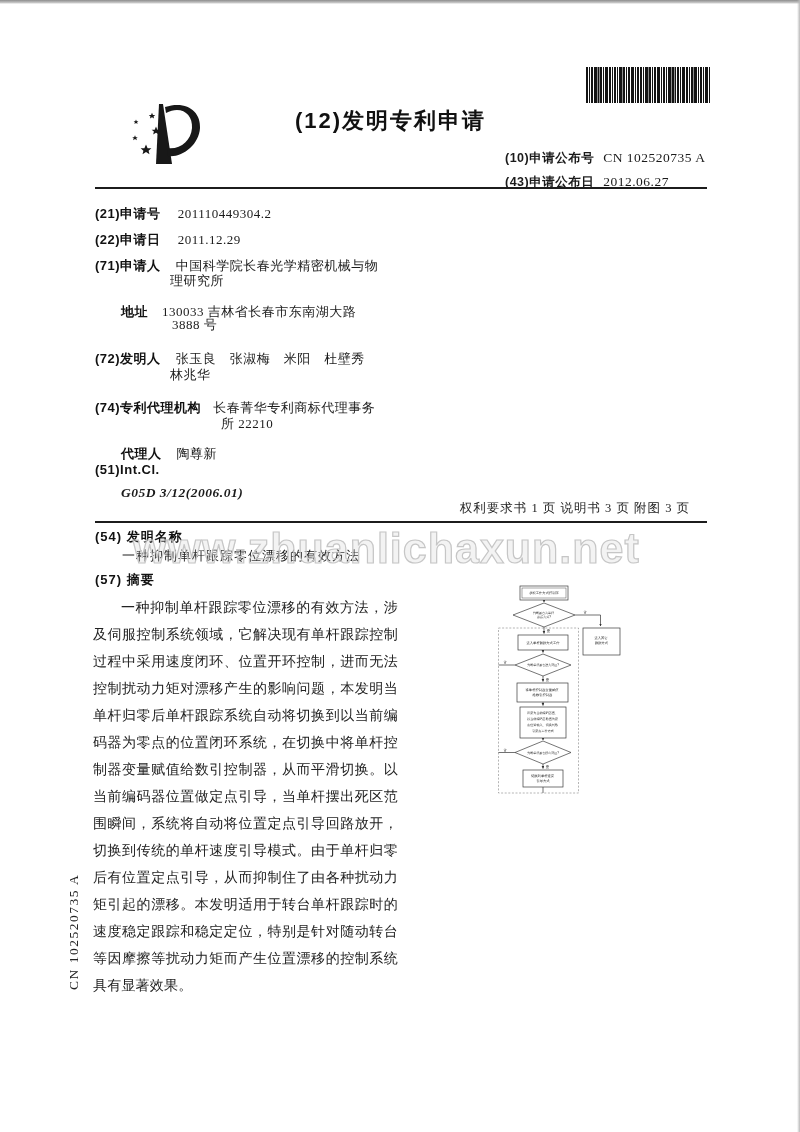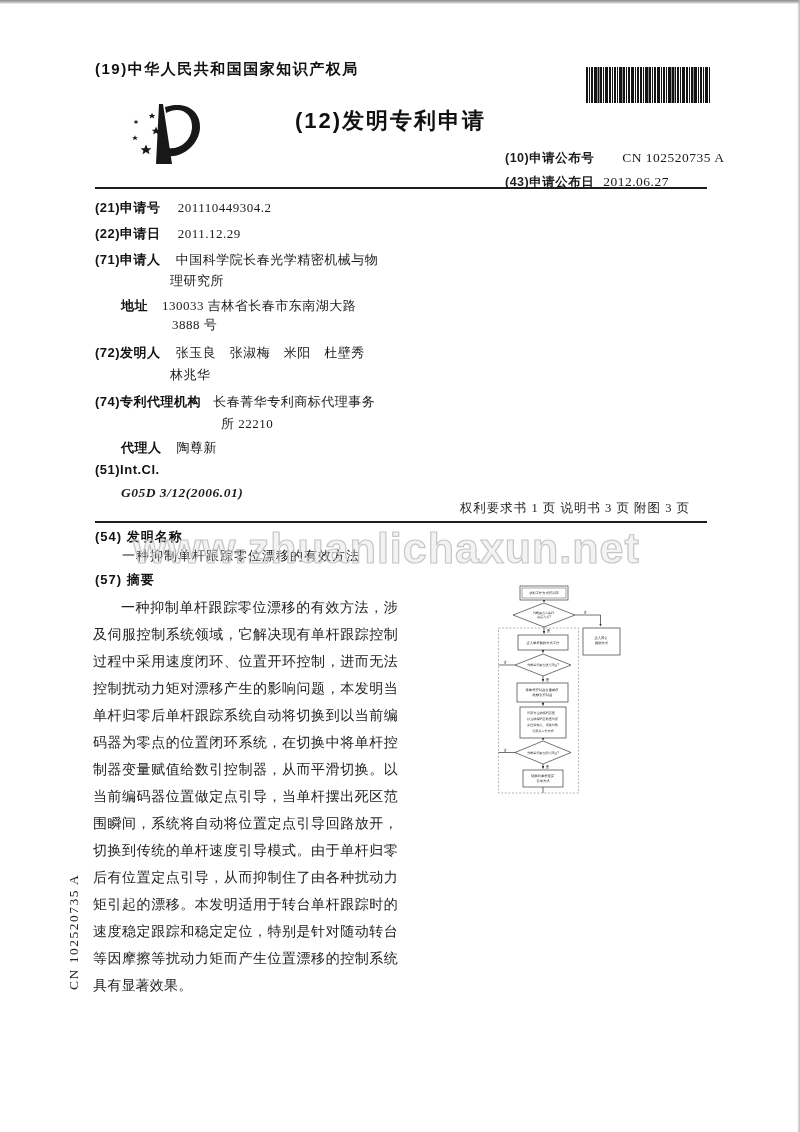--- a/index.html
+++ b/index.html
@@ -16,26 +16,26 @@
     background:linear-gradient(#8d8d8d,#c9c9c9 70%,rgba(255,255,255,0)); }
   .edge-right { right:0; top:0; width:3px; height:1132px;
     background:linear-gradient(90deg, rgba(255,255,255,0), #b9b9b9); }
 
   .office { left:95px; top:60px; font-size:15px; letter-spacing:1.5px; color:#111; }
   .doctype { left:295px; top:106px; font-size:22px; letter-spacing:2px; color:#111; }
 
   .pubrow { left:505px; display:flex; align-items:baseline; white-space:nowrap; }
   .pubrow .lab { font-size:12.5px; letter-spacing:0.5px; }
   .pubrow .val { font-size:13.5px; margin-left:9px; letter-spacing:0.5px; }
-  .pubnum { top:150px;gap:19px; } .pubdate { top:174px; }
+  .pubnum { top:150px; } .pubdate { top:174px; }
 
   .rule { left:95px; width:612px; height:2px; background:#1c1c1c; }
   .rule1 { top:187px; } .rule2 { top:521px; }
 
-  .brow { white-space:nowrap; }
+  .brow { white-space:nowrap;margin-top:6px; }
   .blab { font-size:13px; letter-spacing:0.5px; color:#111;
           font-family:"Liberation Sans", sans-serif; font-weight:bold; }
   .bval { font-size:13px; letter-spacing:0.5px; }
   .pages { top:500px; right:110px; font-size:12.5px; letter-spacing:1px; color:#222; }
 
   .sec-label { font-size:13px; letter-spacing:1px; color:#111; }
   .title { left:122px; top:547px; font-size:13px; letter-spacing:1px; color:#222; }
   .abstract {
     left:93px; top:594px; width:305px; font-size:14px; line-height:27px;
     text-align:justify; text-indent:28px; color:#222; letter-spacing:0.2px;
@@ -54,21 +54,20 @@
   svg { display:block; }
 </style>
 </head>
 <body>
 
 <div class="page">
 
   <div class="abs edge-top"></div>
   <div class="abs edge-right"></div>
 
-  <div class="abs office hei">(19)中华人民共和国国家知识产权局</div>
 
   <svg class="abs" style="left:586px; top:67px;" width="124" height="36" viewBox="0 0 124 36">
     <rect x="0" y="0" width="124" height="36" fill="#fff"></rect>
     <g fill="#8f8f8f">
       <rect x="10" y="0" width="4" height="36"></rect>
         <rect x="34" y="0" width="5" height="36"></rect>
       <rect x="60" y="0" width="4" height="36"></rect>
         <rect x="84" y="0" width="5" height="36"></rect>
       <rect x="106" y="0" width="4" height="36"></rect>
     </g>

